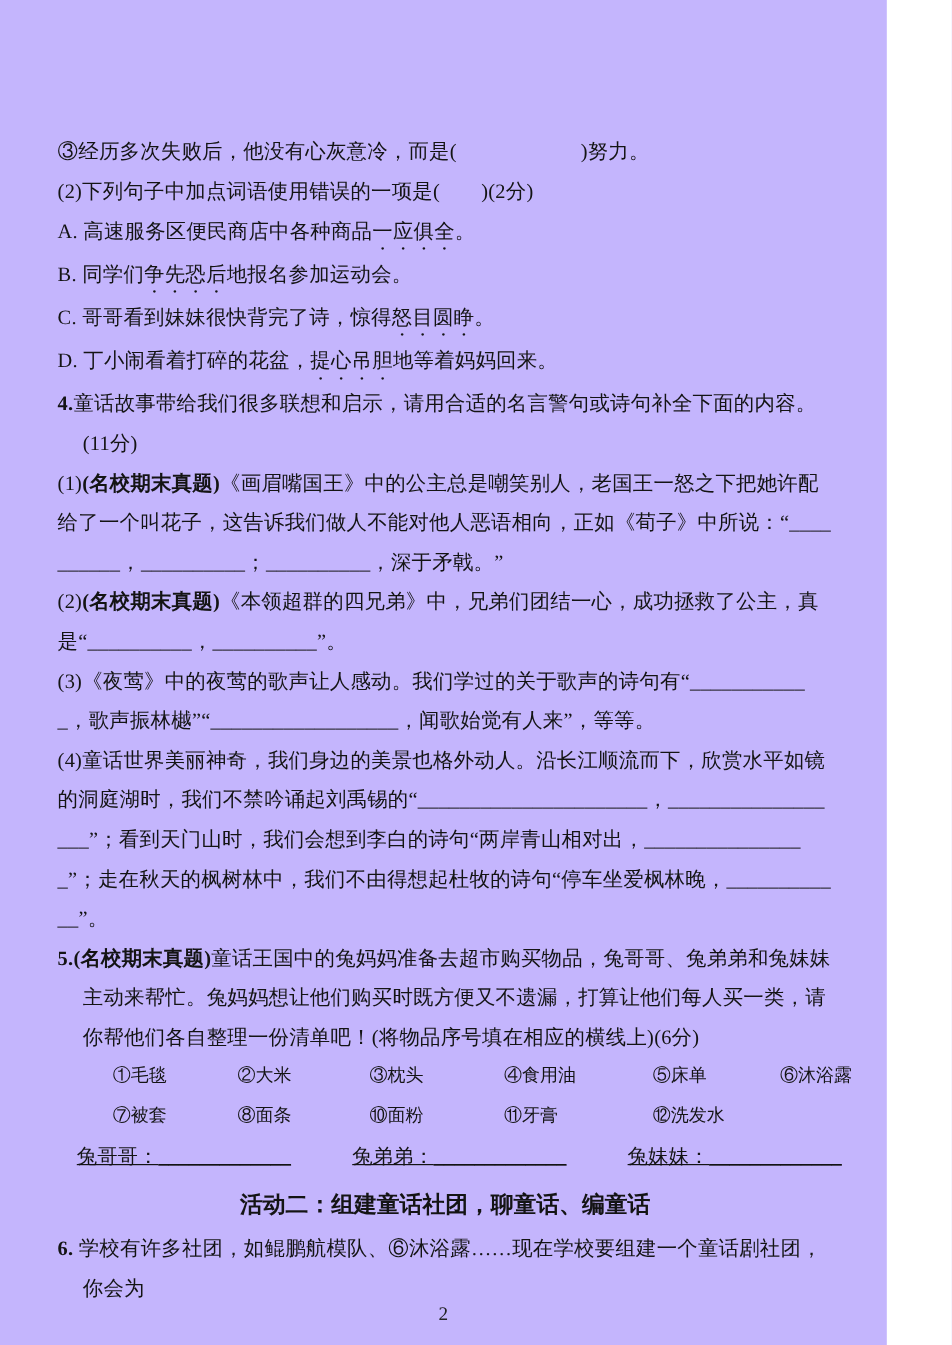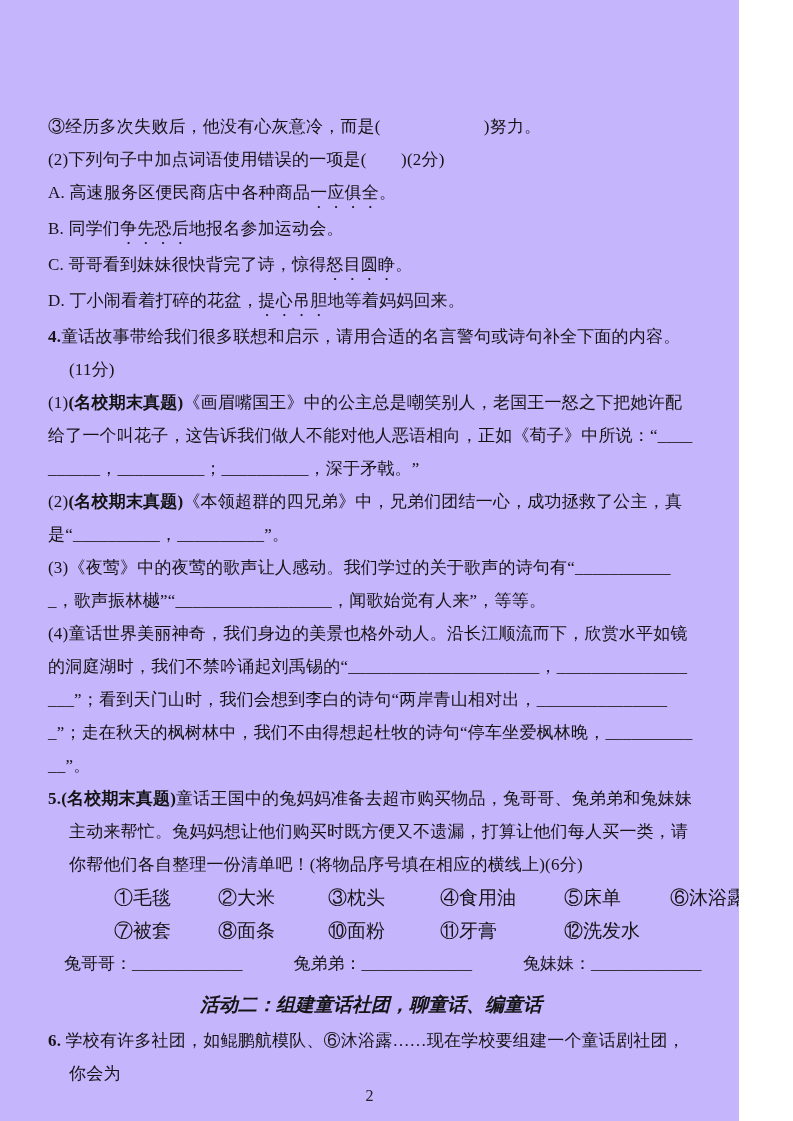--- a/index.html
+++ b/index.html
@@ -26,41 +26,40 @@
   .bold { font-weight: bold; font-style: normal; }
   .em {
     -webkit-text-emphasis: filled dot #141414;
     text-emphasis: filled dot #141414;
     -webkit-text-emphasis-position: under right;
     text-emphasis-position: under right;
   }
   .items-grid {
     display: grid;
     grid-template-columns: 104px 110px 112px 124px 106px auto;
-    margin-left: 66px;
-    font-size: 19px;
+    margin-left: 46px;
+    font-size: 15px;
     line-height: 33px;
   }
   .items-grid span { white-space: nowrap; }
   .answer-row {
     display: flex;
     margin-left: 16px;
     font-size: 17px;
     line-height: 33px;
   }
-  .answer-unit { margin-right: 51px; white-space: nowrap; }
+  .answer-unit { margin-right: 51px; white-space: nowrap; text-decoration: underline; }
   .answer-unit:last-child { margin-right: 0; }
   .section-heading {
     font-size: 19px;
     font-weight: bold;
     text-align: center;
     margin: 10px 0 4px 0;
     line-height: 30px;
     font-family: "Liberation Serif", "DejaVu Serif", serif;
-    font-style: italic;
   }
   .page-number {
     position: absolute;
     bottom: 16px;
     left: 0;
     right: 0;
     text-align: center;
     font-size: 16px;
     color: #222;
   }

